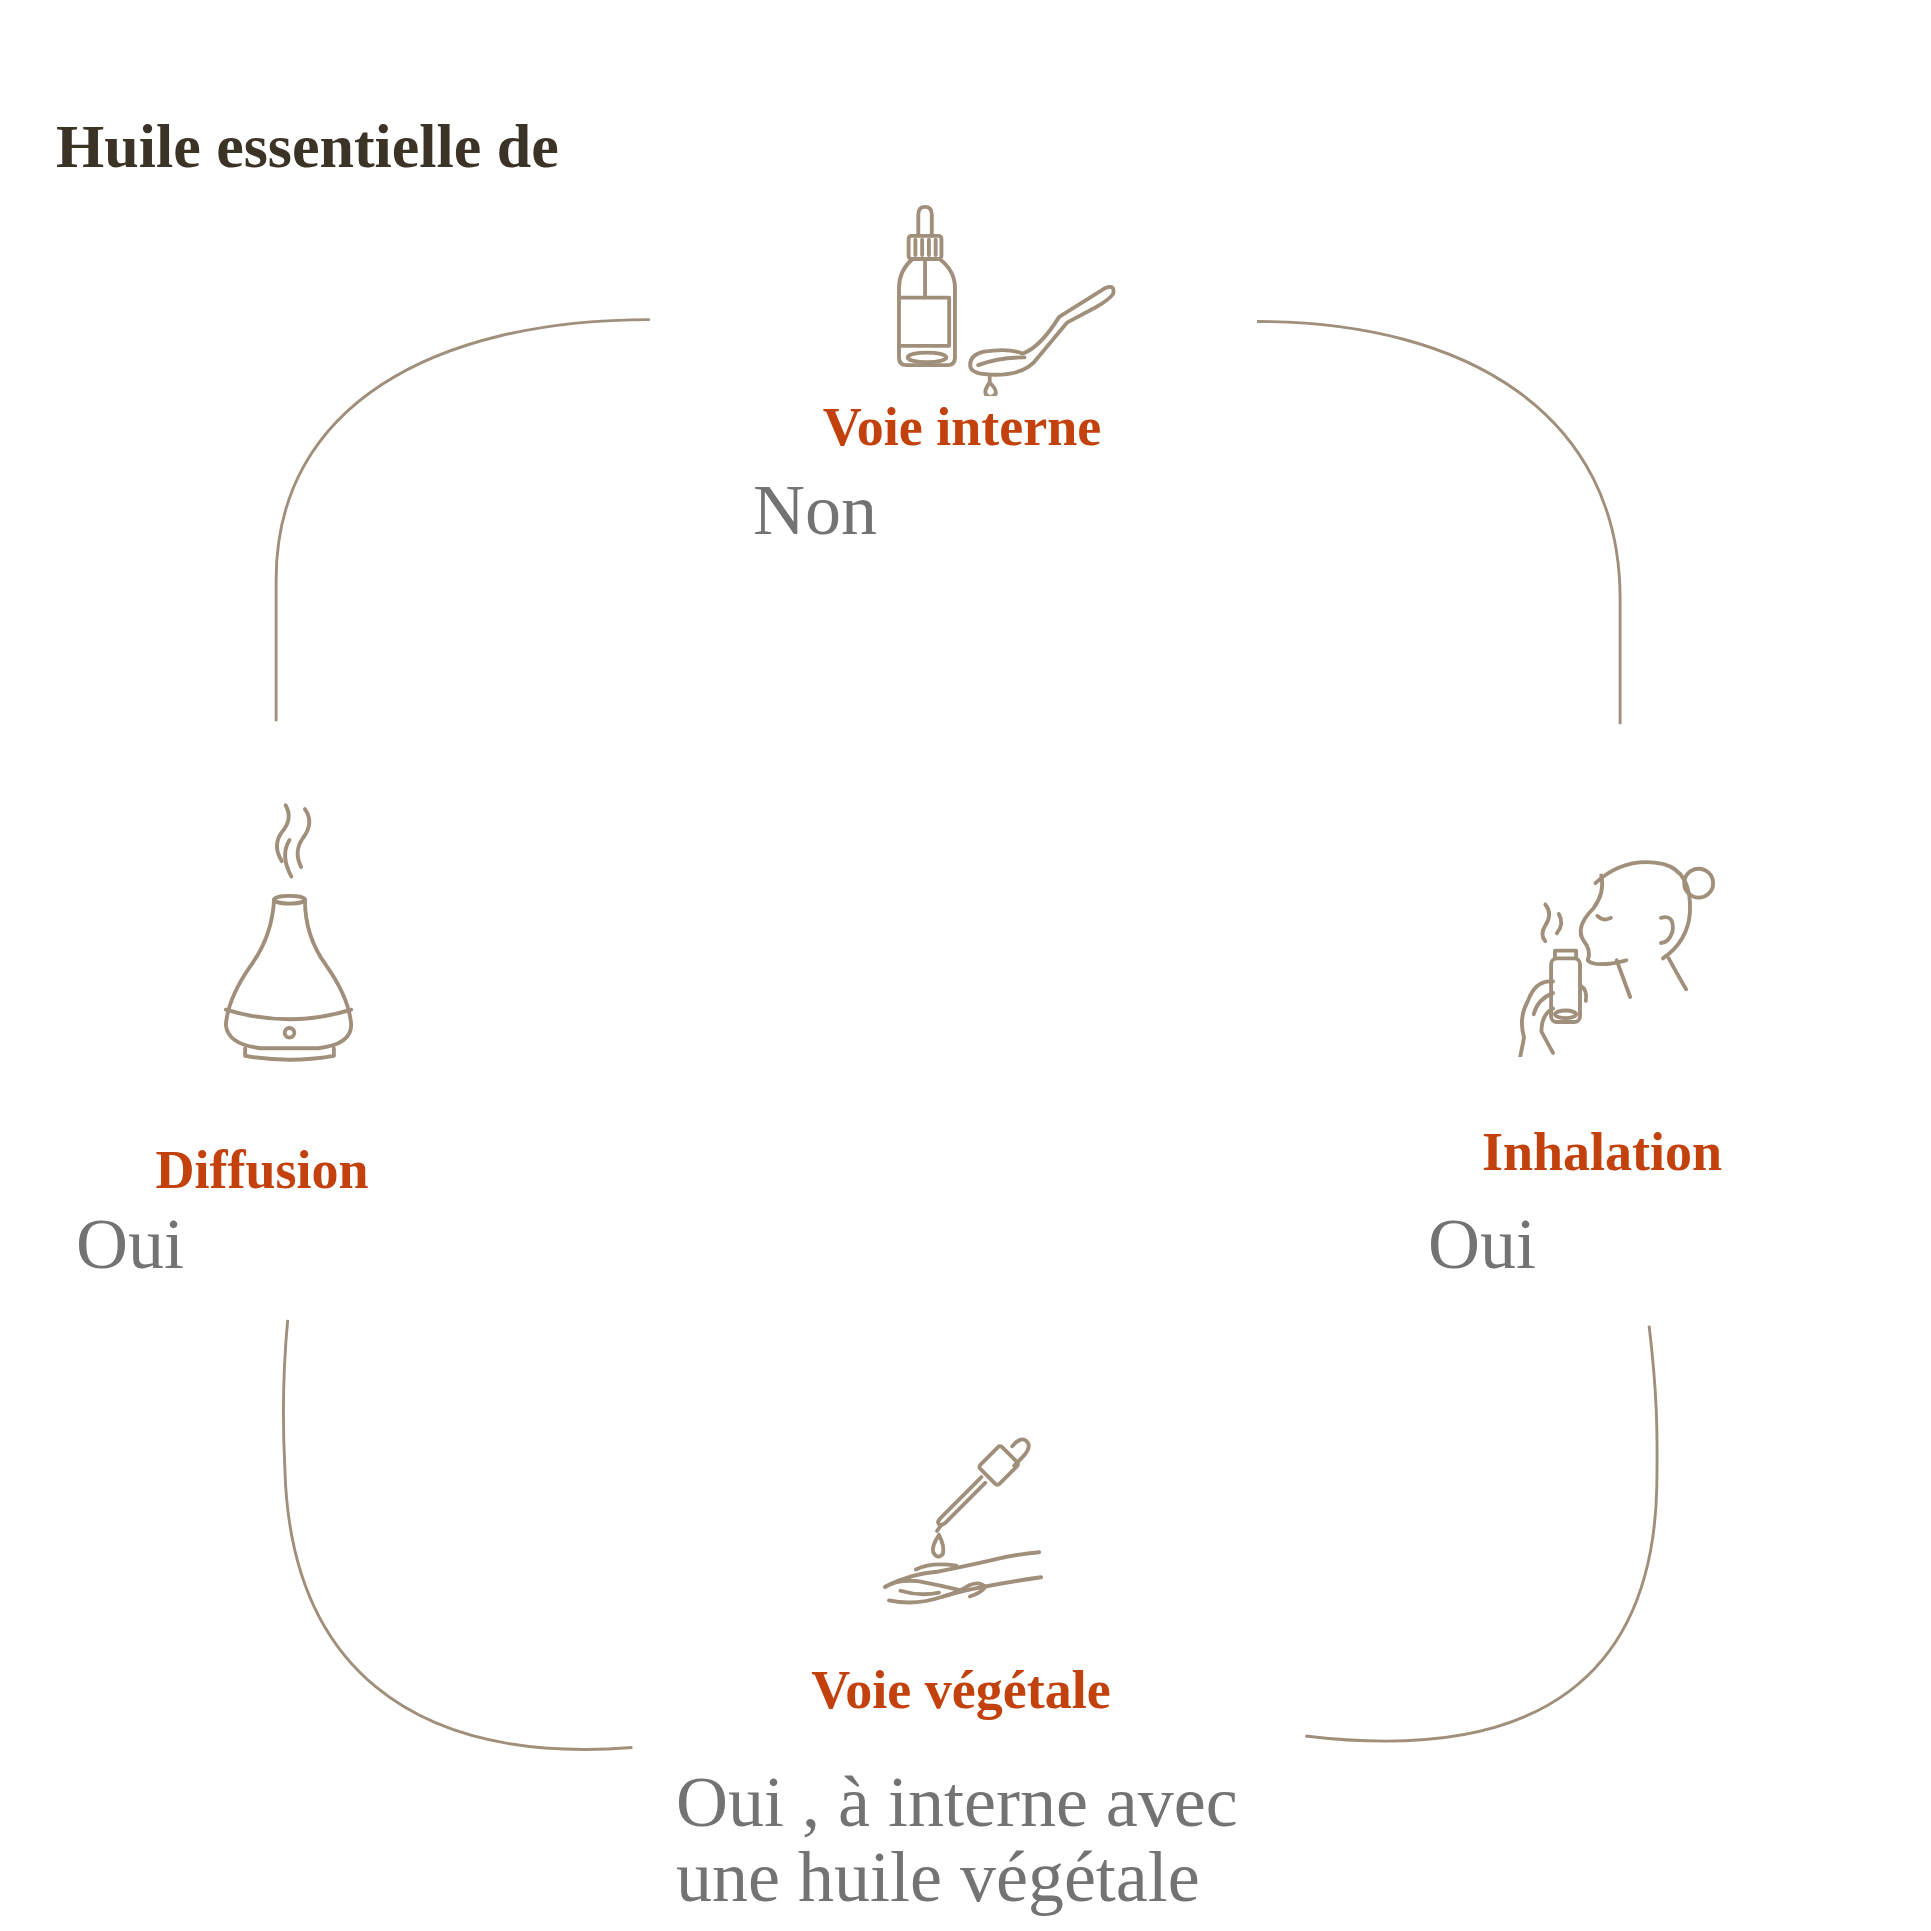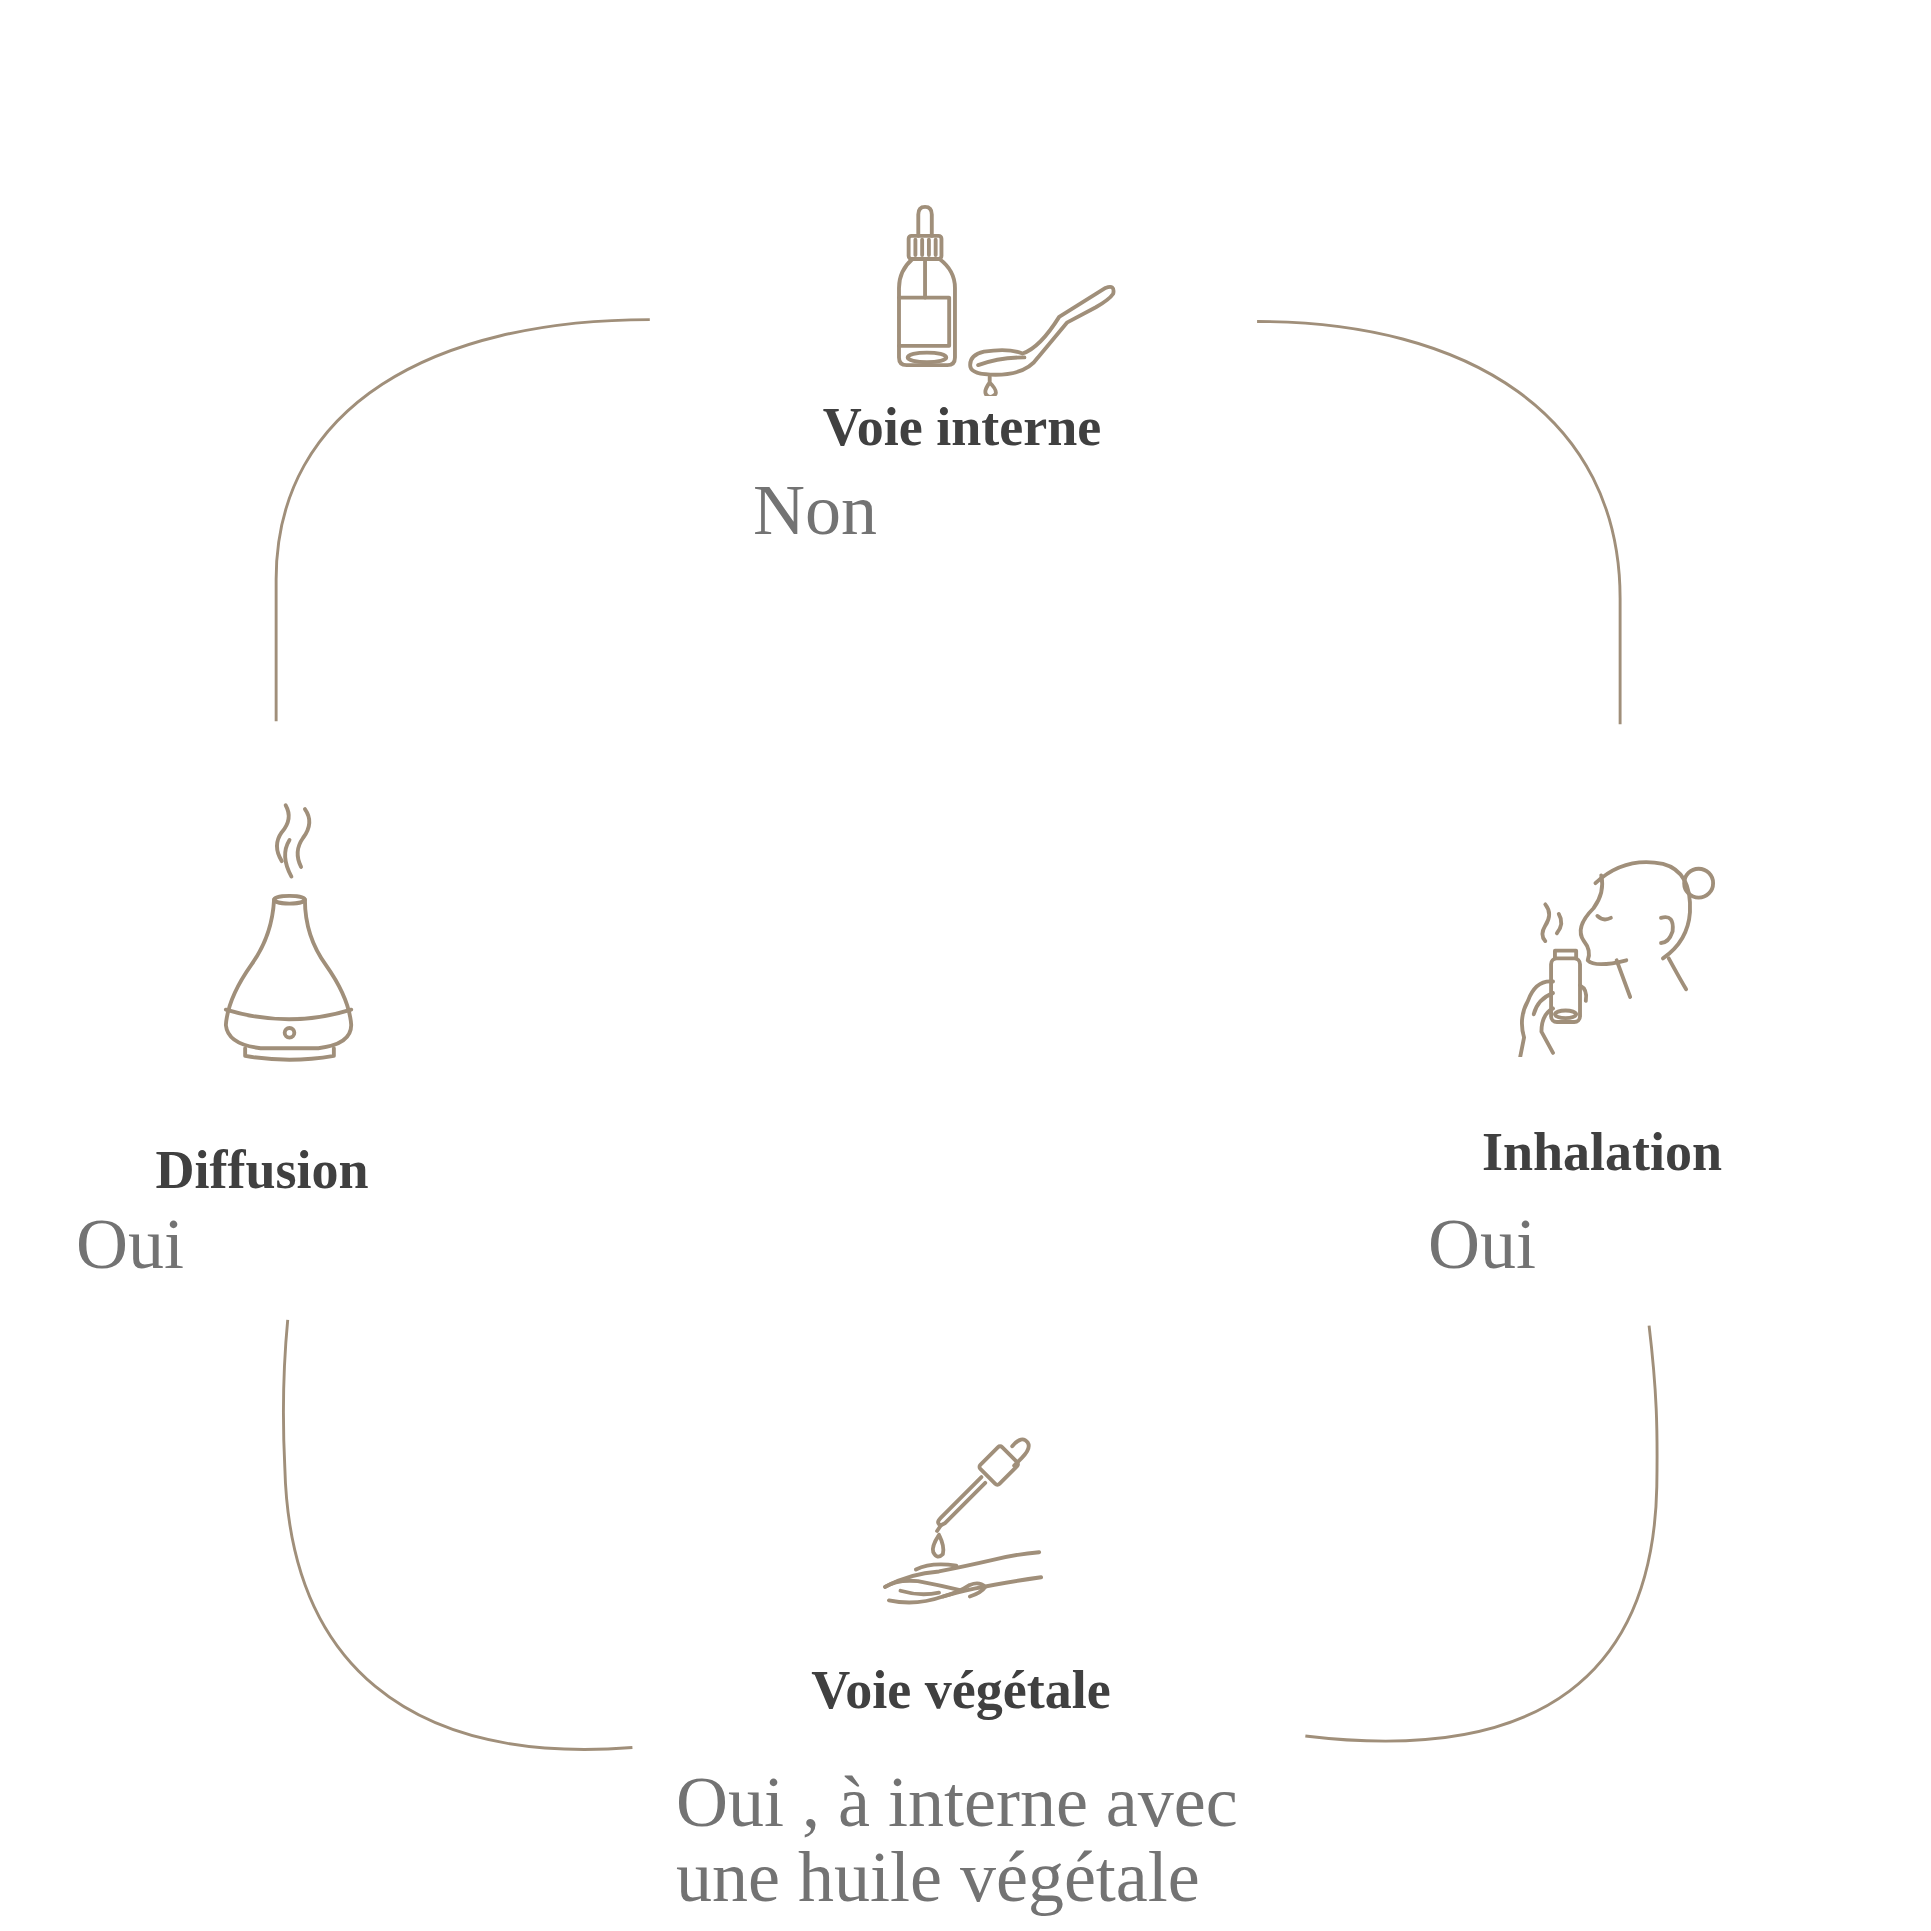--- a/index.html
+++ b/index.html
@@ -4,29 +4,30 @@
 <style>
   html, body { margin:0; padding:0; background:#ffffff; }
   body { width:1931px; height:1931px; position:relative; overflow:hidden;
          font-family:"Liberation Serif", "DejaVu Serif", serif; }
   .title { position:absolute; left:56px; top:93px; width:676px;
            font-size:62px; font-weight:bold; line-height:107px; color:#3a3326; margin:0; }
   .title span { display:block; }
   .curves { position:absolute; left:0; top:0; width:1931px; height:1931px; }
   .icon { position:absolute; }
   .label { position:absolute; text-align:center; font-weight:bold; font-size:54px;
-           color:#404040; line-height:1; white-space:nowrap; }
+           color:#c2410c; line-height:1; white-space:nowrap; }
   .value { position:absolute; font-size:72px; color:#737373;
            line-height:1; white-space:nowrap; }
   .value.multi { white-space:normal; line-height:75px; }
 </style>
 </head>
 <body>
 
 <h1 class="title">
+  <span>Huile essentielle de</span>
 </h1>
 
 <svg class="curves" viewBox="0 0 2000 2000">
   <g fill="none" stroke="#a08f7a" stroke-width="3" stroke-linecap="butt">
     <path d="M673,331 C450,331 286,420 286,600 L286,747"></path>
     <path d="M1302,333 C1520,333 1678,430 1678,620 L1678,750"></path>
     <path d="M298,1367 C292,1430 293,1480 295,1520 C300,1720 420,1828 655,1810"></path>
     <path d="M1708,1373 C1716,1440 1717,1480 1716,1540 C1712,1730 1600,1828 1352,1798"></path>
   </g>
 </svg>

